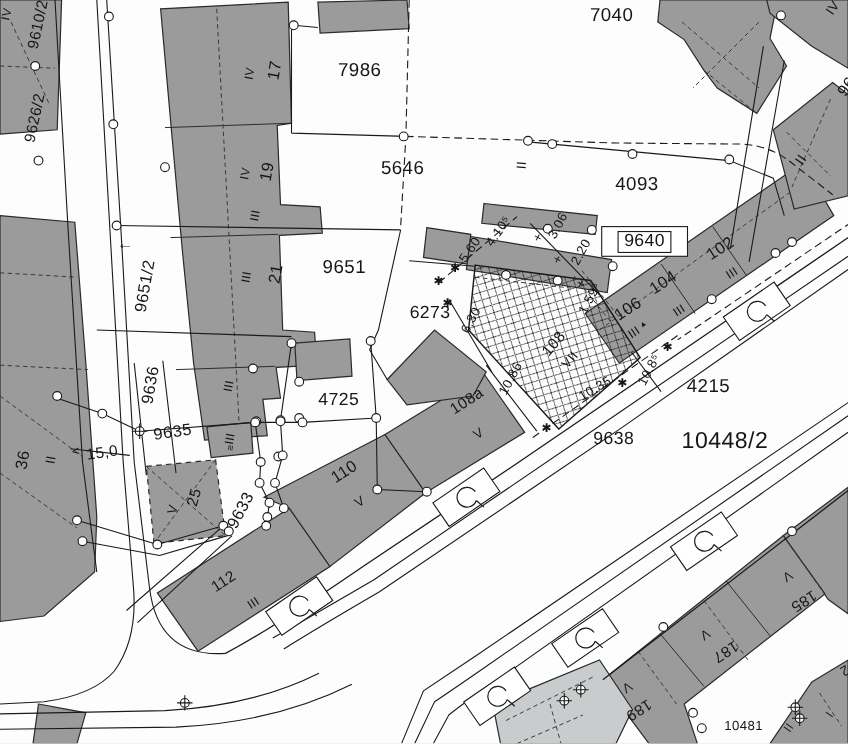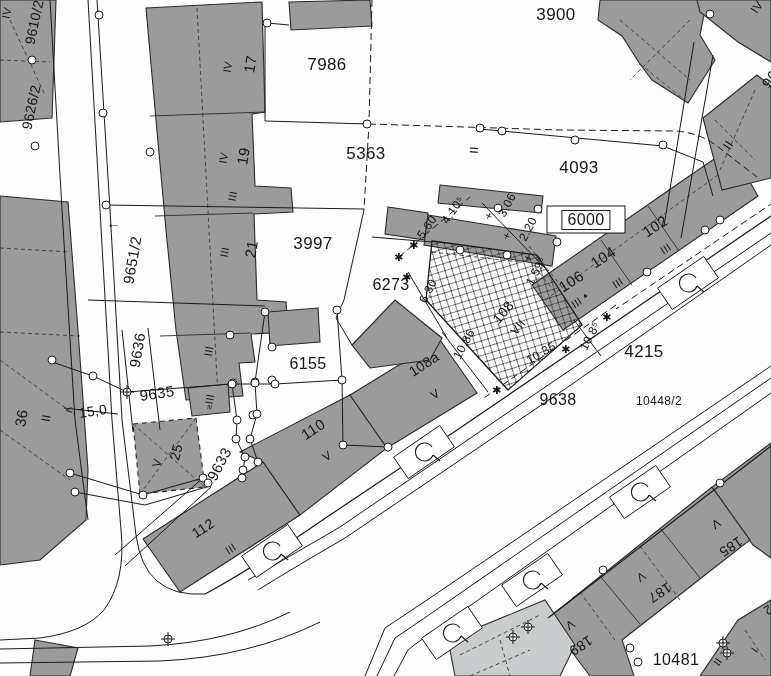--- a/index.html
+++ b/index.html
@@ -212,32 +212,32 @@
         <circle cx="723" cy="643" r="4" fill="#ffffff" stroke="#1a1a1a" stroke-width="1"></circle>
         <path d="M716,643 L730,643 M723,636 L723,650" stroke="#1a1a1a" stroke-width="1" fill="none"></path>
         <circle cx="727" cy="653" r="4" fill="#ffffff" stroke="#1a1a1a" stroke-width="1"></circle>
         <path d="M720,653 L734,653 M727,646 L727,660" stroke="#1a1a1a" stroke-width="1" fill="none"></path>
         <circle cx="168" cy="639" r="4" fill="#ffffff" stroke="#1a1a1a" stroke-width="1"></circle>
         <path d="M161,639 L175,639 M168,632 L168,646" stroke="#1a1a1a" stroke-width="1" fill="none"></path>
       </g>
   </svg>
 
   <div class="labels">
-      <span class="lbl" style="left: 556px; top: 14px; font-size: 17px; transform: translate(-50%, -50%) rotate(0deg);">3900</span>
+      <span class="lbl" style="left: 556px; top: 14px; font-size: 17px; transform: translate(-50%, -50%) rotate(0deg);">7040</span>
       <span class="lbl" style="left: 327px; top: 64px; font-size: 17px; transform: translate(-50%, -50%) rotate(0deg);">7986</span>
-      <span class="lbl" style="left: 366px; top: 153px; font-size: 17px; transform: translate(-50%, -50%) rotate(0deg);">5363</span>
+      <span class="lbl" style="left: 366px; top: 153px; font-size: 17px; transform: translate(-50%, -50%) rotate(0deg);">5646</span>
       <span class="lbl" style="left: 579px; top: 167px; font-size: 17px; transform: translate(-50%, -50%) rotate(0deg);">4093</span>
-      <span class="lbl boxed" style="left: 586px; top: 220px; font-size: 16px; transform: translate(-50%, -50%) rotate(0deg);">6000</span>
-      <span class="lbl" style="left: 313px; top: 243px; font-size: 17px; transform: translate(-50%, -50%) rotate(0deg);">3997</span>
+      <span class="lbl boxed" style="left: 586px; top: 220px; font-size: 16px; transform: translate(-50%, -50%) rotate(0deg);">9640</span>
+      <span class="lbl" style="left: 313px; top: 243px; font-size: 17px; transform: translate(-50%, -50%) rotate(0deg);">9651</span>
       <span class="lbl" style="left: 391px; top: 285px; font-size: 16px; transform: translate(-50%, -50%) rotate(0deg);">6273</span>
-      <span class="lbl" style="left: 308px; top: 364px; font-size: 16px; transform: translate(-50%, -50%) rotate(0deg);">6155</span>
+      <span class="lbl" style="left: 308px; top: 364px; font-size: 16px; transform: translate(-50%, -50%) rotate(0deg);">4725</span>
       <span class="lbl" style="left: 644px; top: 351px; font-size: 17px; transform: translate(-50%, -50%) rotate(0deg);">4215</span>
       <span class="lbl" style="left: 558px; top: 400px; font-size: 16px; transform: translate(-50%, -50%) rotate(0deg);">9638</span>
-      <span class="lbl" style="left: 659px; top: 401px; font-size: 12px; transform: translate(-50%, -50%) rotate(0deg);">10448/2</span>
-      <span class="lbl" style="left: 676px; top: 660px; font-size: 16px; transform: translate(-50%, -50%) rotate(0deg);">10481</span>
+      <span class="lbl" style="left: 659px; top: 401px; font-size: 21px; transform: translate(-50%, -50%) rotate(0deg);">10448/2</span>
+      <span class="lbl" style="left: 676px; top: 660px; font-size: 12px; transform: translate(-50%, -50%) rotate(0deg);">10481</span>
       <span class="lbl" style="left: 132px; top: 260px; font-size: 15px; transform: translate(-50%, -50%) rotate(-80deg);">9651/2</span>
       <span class="lbl" style="left: 137px; top: 350px; font-size: 15px; transform: translate(-50%, -50%) rotate(-80deg);">9636</span>
       <span class="lbl" style="left: 157px; top: 393px; font-size: 15px; transform: translate(-50%, -50%) rotate(-8deg);">9635</span>
       <span class="lbl" style="left: 219px; top: 464px; font-size: 15px; transform: translate(-50%, -50%) rotate(-62deg);">9633</span>
       <span class="lbl" style="left: 34px; top: 22px; font-size: 14px; transform: translate(-50%, -50%) rotate(-78deg);">9610/2</span>
       <span class="lbl" style="left: 31px; top: 107px; font-size: 14px; transform: translate(-50%, -50%) rotate(-78deg);">9626/2</span>
       <span class="lbl" style="left: 770px; top: 79px; font-size: 15px; transform: translate(-50%, -50%) rotate(-55deg);">96</span>
       <span class="lbl" style="left: 250px; top: 64px; font-size: 15px; transform: translate(-50%, -50%) rotate(-80deg);">17</span>
       <span class="lbl" style="left: 243px; top: 156px; font-size: 15px; transform: translate(-50%, -50%) rotate(-80deg);">19</span>
       <span class="lbl" style="left: 251px; top: 249px; font-size: 15px; transform: translate(-50%, -50%) rotate(-80deg);">21</span>

